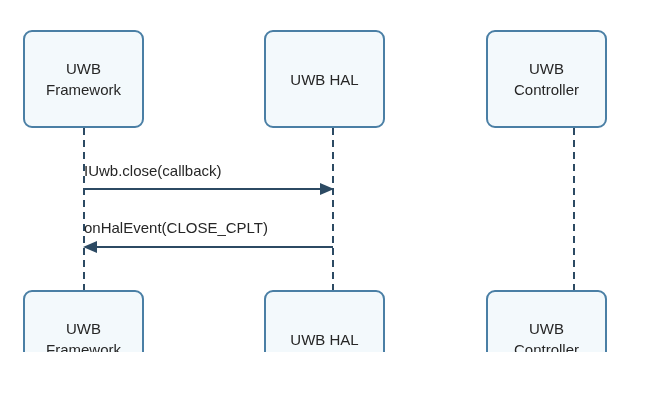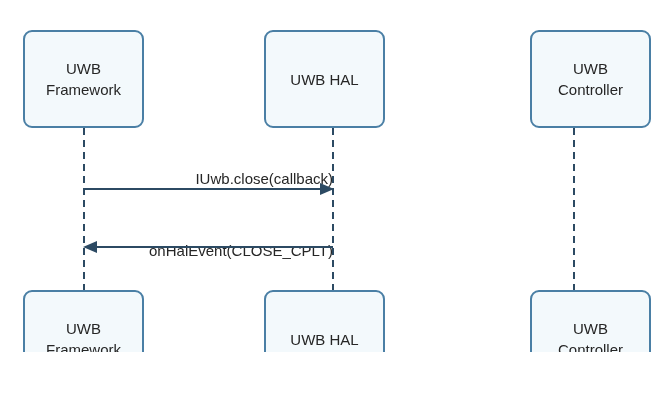--- a/index.html
+++ b/index.html
@@ -16,53 +16,52 @@
     border-radius:9px;
     display:flex; align-items:center; justify-content:center; text-align:center;
   }
   .actor-label {
     font-size:15px; line-height:21px; color:var(--text,#262626); width:92px;
   }
   .row-top { top:30px; }
   .row-bottom { top:290px; }
   .pos-framework { left:23px; }
   .pos-hal { left:264px; }
-  .pos-controller { left:530px; }
+  .pos-controller { left:486px; }
 
   .lifeline {
     position:absolute; width:2px; top:128px; height:162px;
     background:repeating-linear-gradient(
       to bottom,
       var(--line,#2c4a63) 0px, var(--line,#2c4a63) 7px,
       transparent 7px, transparent 12px);
   }
   .ll-framework { left:83px; }
   .ll-hal { left:332px; }
   .ll-controller { left:573px; }
 
   .msg-label {
     position:absolute; left:84px; width:249px;
-    font-size:15px; color:var(--text,#262626); text-align:right;
+    font-size:15px; color:var(--text,#262626); text-align:left;
     white-space:nowrap;
-    margin-top:8px;
   }
   .msg-line { position:absolute; height:2px; background:var(--line,#2c4a63); }
   .arrowhead { position:absolute; width:0; height:0; }
   .arrow-right {
     border-left:14px solid var(--line,#2c4a63);
     border-top:6px solid transparent; border-bottom:6px solid transparent;
   }
   .arrow-left {
     border-right:14px solid var(--line,#2c4a63);
     border-top:6px solid transparent; border-bottom:6px solid transparent;
   }
   .msg1-label { top:162px; }
   .msg1-line  { left:84px; width:238px; top:188px; }
   .msg1-head  { left:320px; top:183px; }
-  .msg2-label { top:234px; }
+  .msg2-label { top:219px; }
   .msg2-line  { left:95px; width:238px; top:246px; }
   .msg2-head  { left:83px; top:241px; }
 </style>
 </head>
 <body>
 
 <div class="canvas">
 
   <div class="lifeline ll-framework"></div>
   <div class="lifeline ll-hal"></div>

